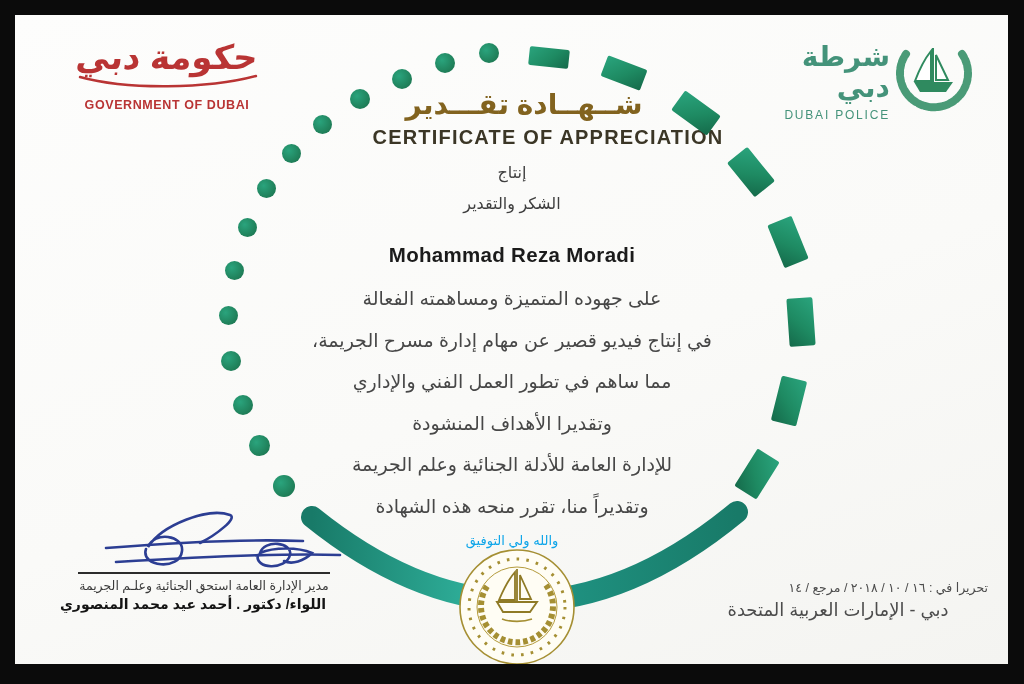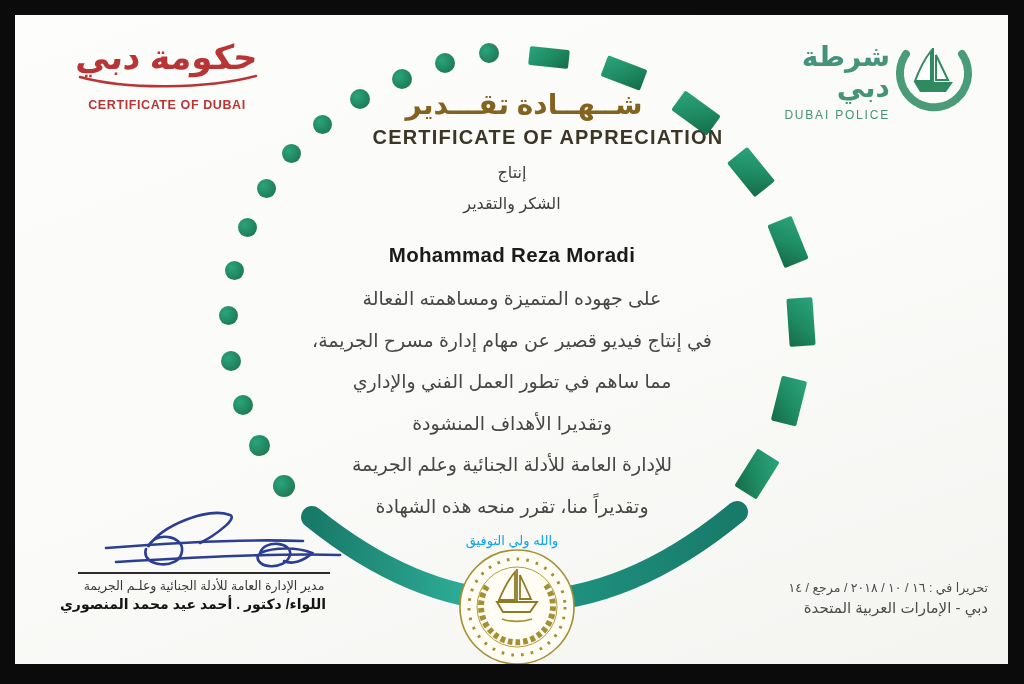--- a/index.html
+++ b/index.html
@@ -35,35 +35,35 @@
        background:radial-gradient(circle at 35% 35%,#2aa47d 0%,#1f7e58 70%,#176448 100%);}
   .dash{position:absolute;border-radius:2px;
        background:linear-gradient(135deg,#2aa47d 0%,#1e8a62 55%,#156a4a 100%);}
   
   .sig-line{left:78px;top:572px;width:252px;height:1.6px;background:#2c2c2c;}
   .sig-role{left:60px;top:578px;width:288px;text-align:center;font-size:12.5px;color:#3a3a3a;direction:rtl;}
   .sig-name{left:60px;top:596px;width:288px;text-align:left;font-size:14px;font-weight:bold;color:#141414;direction:rtl;}
   
   .issue{left:688px;top:580px;width:300px;text-align:right;direction:rtl;color:#4c4c4c;}
   .issue .l1{font-size:12.5px;}
-  .issue .l2{font-size:15px;margin-top:4px;}
+  .issue .l2{font-size:18px;margin-top:4px;text-align:center;}
   svg{display:block;}
 </style>
 </head>
 <body>
 
 <div class="stage">
   <div class="paper"></div>
 
   <div class="abs gov-logo">
     <div class="gov-ar">حكومة دبي</div>
     <svg width="190" height="16" viewBox="0 0 190 16" style="margin:0 auto">
       <path d="M8,3 C55,16 135,15 184,2" fill="none" stroke="#b93434" stroke-width="2.4" stroke-linecap="round"></path>
     </svg>
-    <div class="gov-en">CERTIFICATE OF DUBAI</div>
+    <div class="gov-en">GOVERNMENT OF DUBAI</div>
   </div>
 
   <div class="abs police-logo">
     <div class="police-ar">شرطة دبي</div>
     <div class="police-en">DUBAI POLICE</div>
   </div>
   <svg class="abs" style="left:886px;top:34px" width="96" height="86" viewBox="0 0 96 86">
     <path d="M76,20 A34,34 0 1 1 20,20" fill="none" stroke="#4a9b77" stroke-width="8" stroke-dasharray="4 2.6" stroke-linecap="round"></path>
     <path d="M47,14 L47,48" stroke="#2f8a5f" stroke-width="2"></path>
     <path d="M45,17 C37,27 32,39 29,47 L45,47 Z" fill="#fff" stroke="#2f8a5f" stroke-width="2"></path>
@@ -138,20 +138,20 @@
 
   <svg class="abs" style="left:88px;top:495px" width="270" height="80" viewBox="0 0 270 80">
     <g fill="none" stroke="#2c3e93" stroke-width="2.6" stroke-linecap="round">
       <path d="M18,53 C80,48 160,44 215,46"></path>
       <path d="M28,67 C110,62 200,58 252,60"></path>
       <path d="M58,54 C52,72 92,76 94,56 C96,40 66,36 60,52 C74,30 120,12 142,20 C150,23 128,40 112,48"></path>
       <path d="M170,60 C166,74 198,76 202,60 C205,47 176,44 172,58 C186,52 210,52 224,58 C216,66 204,70 196,66"></path>
     </g>
   </svg>
   <div class="abs sig-line"></div>
-  <div class="abs sig-role">مدير الإدارة العامة للأدلة الجنائية وعلـم الجريمة</div>
+  <div class="abs sig-role">مدير الإدارة العامة استحق الجنائية وعلـم الجريمة</div>
   <div class="abs sig-name">اللواء/ دكتور . أحمد عيد محمد المنصوري</div>
 
   <div class="abs issue">
     <div class="l1">تحريرا في : ١٦ / ١٠ / ٢٠١٨ / مرجع /  ١٤</div>
     <div class="l2">دبي - الإمارات العربية المتحدة</div>
   </div>
 </div>
 
 </body></html>

